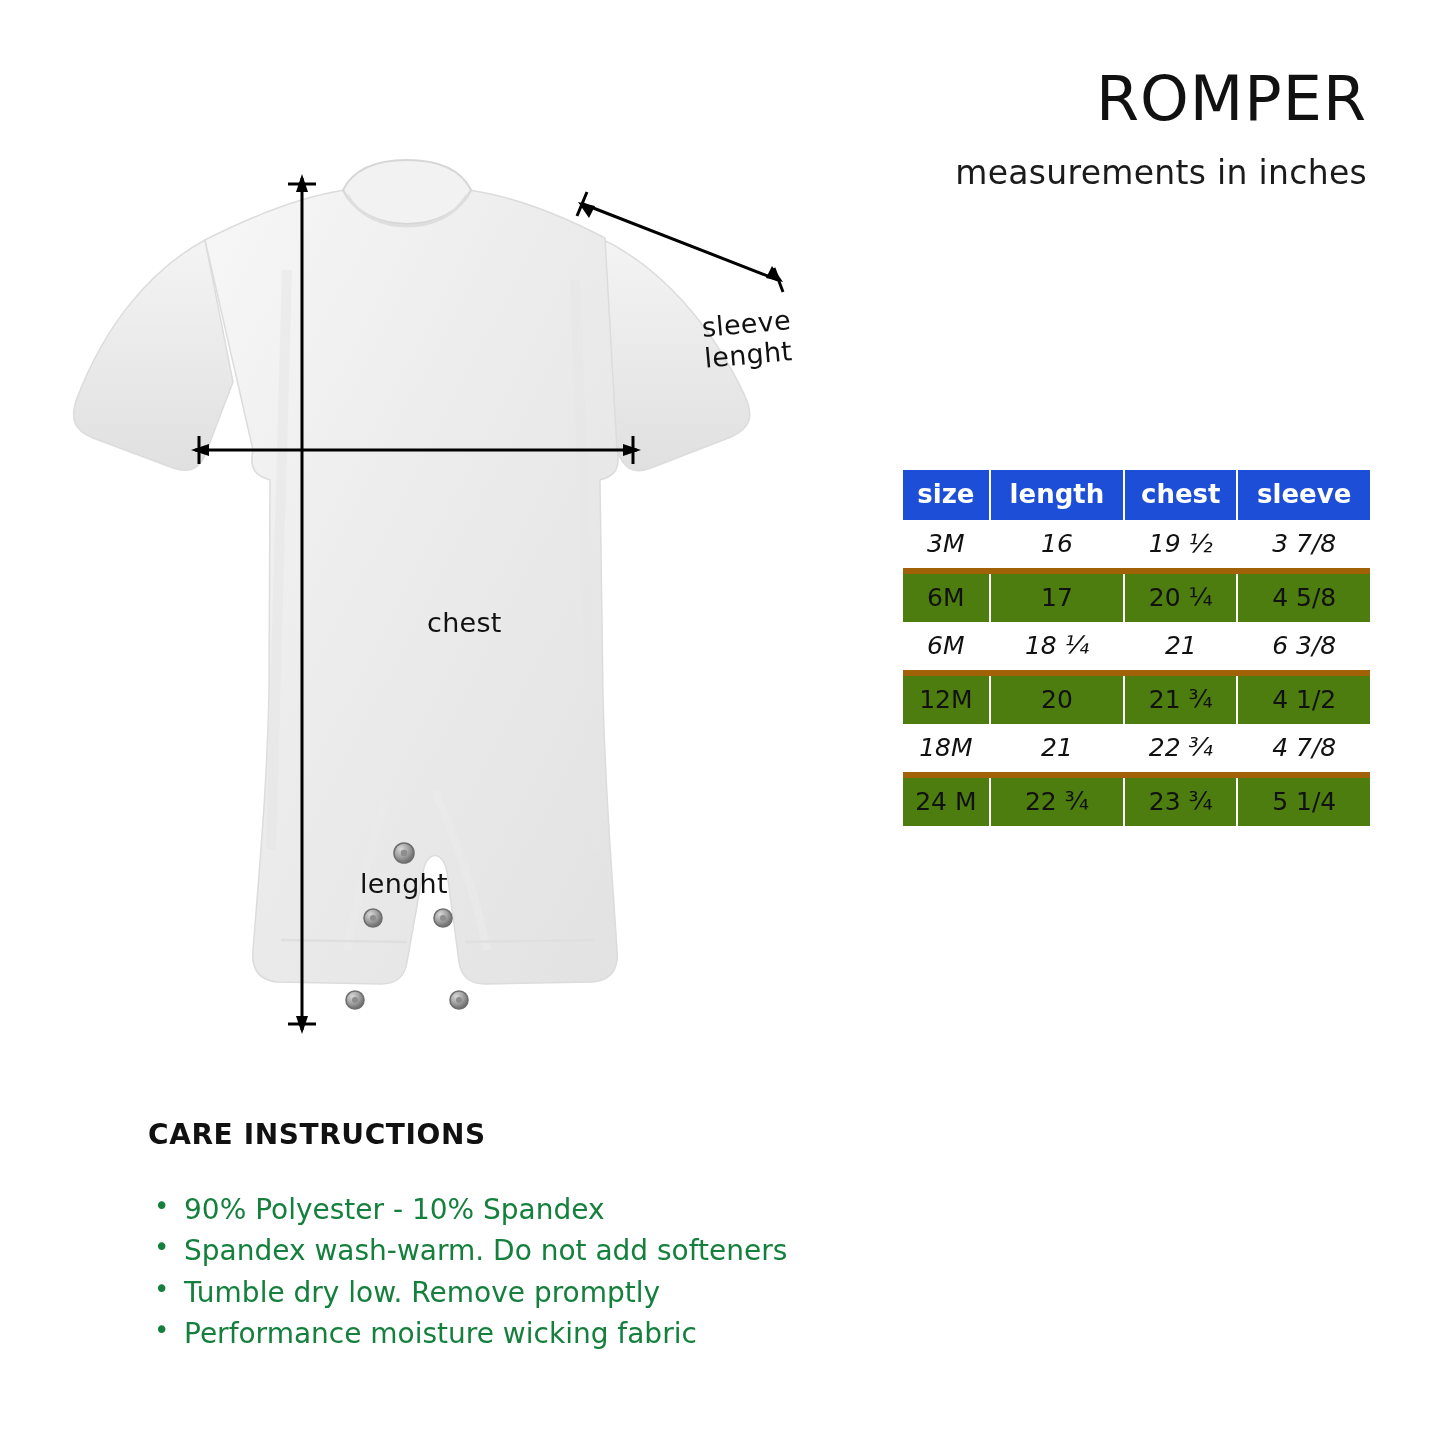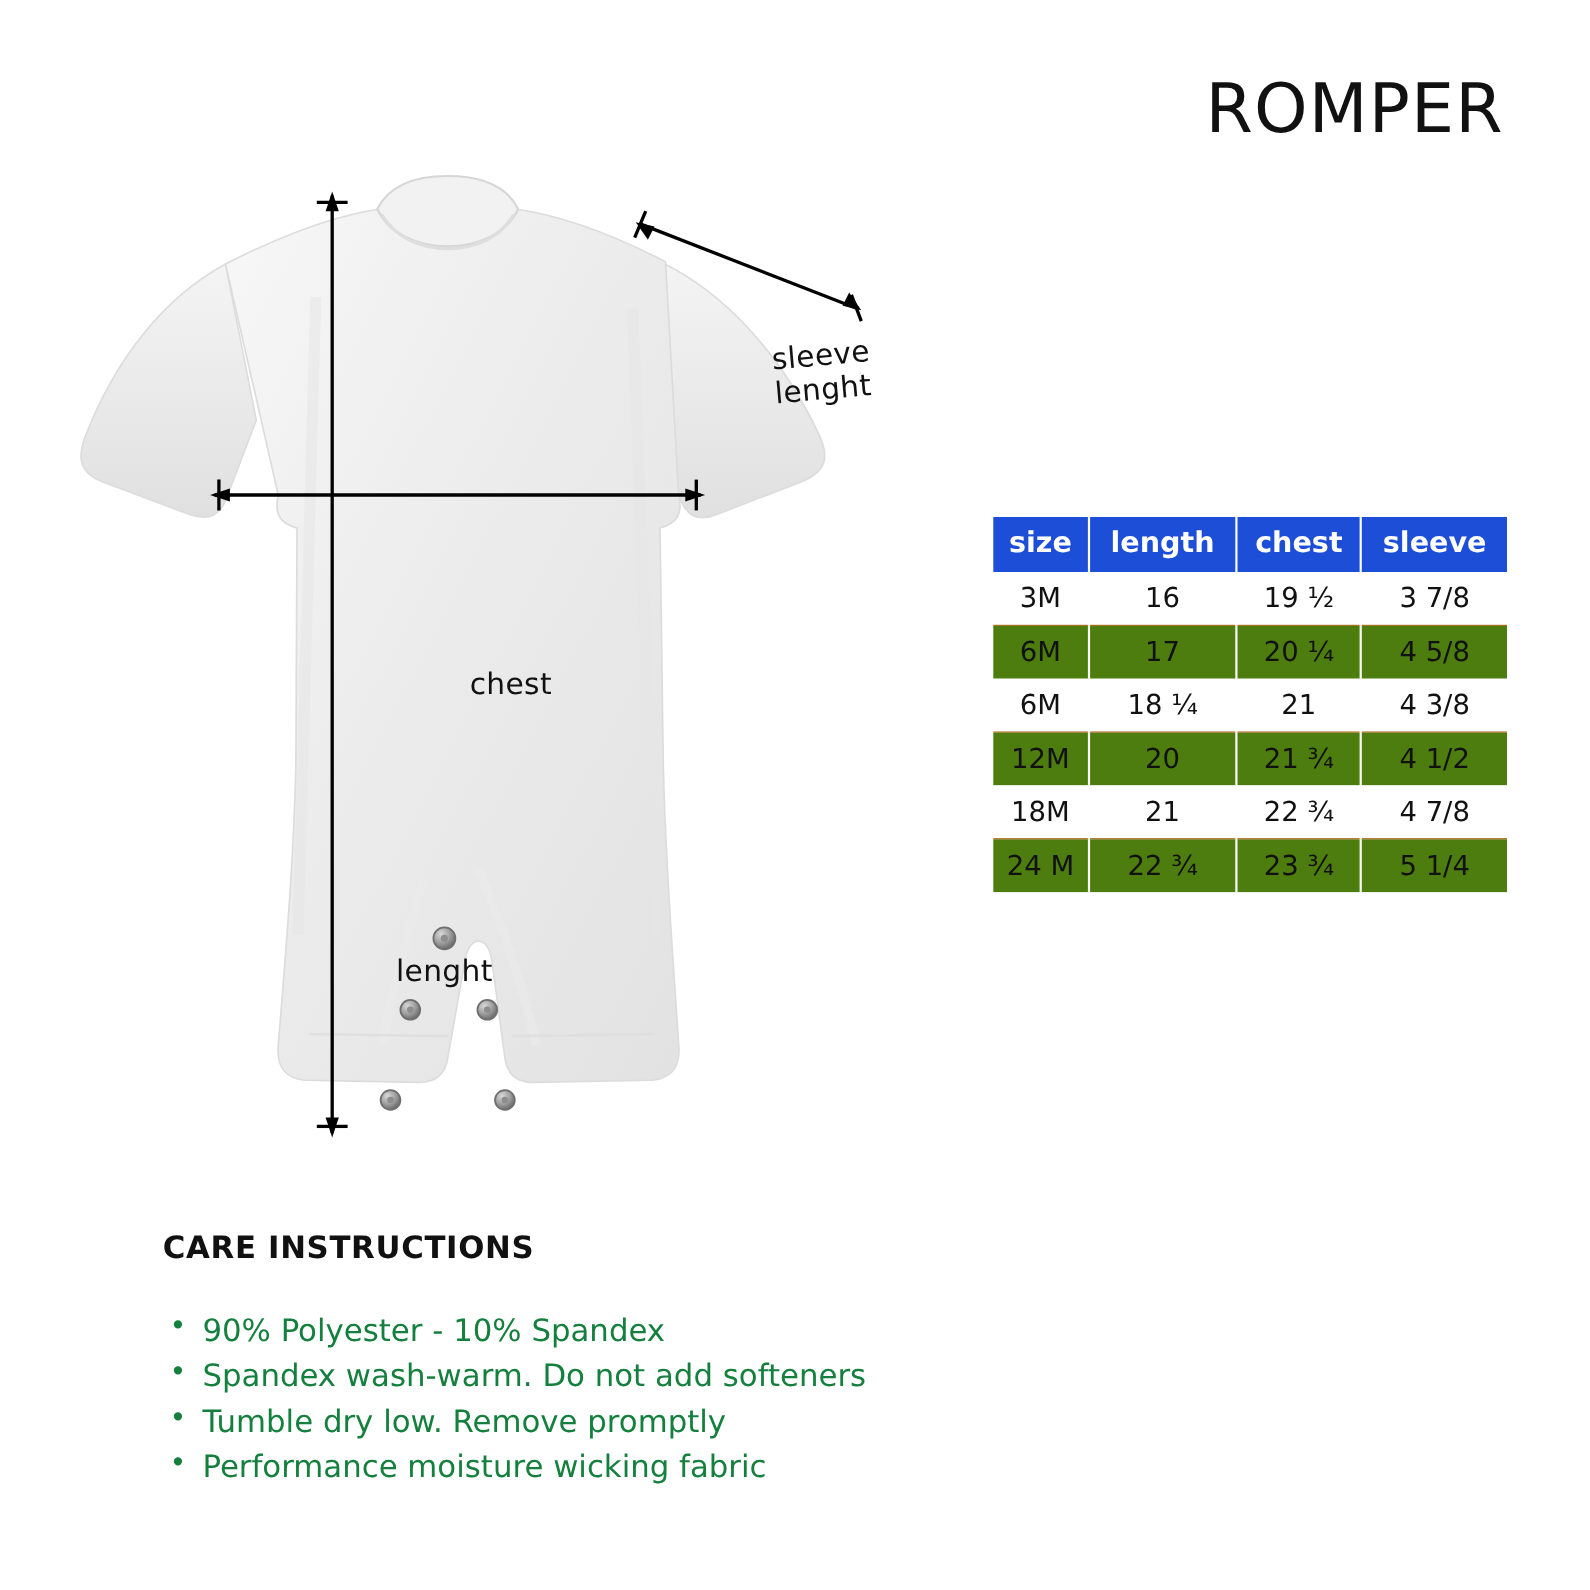--- a/index.html
+++ b/index.html
@@ -92,21 +92,21 @@
   table.size-table td {
     text-align: center;
     padding: 9px 0 10px 0;
     border-right: 2px solid #ffffff;
     color: #111;
     font-size: 25px;
   }
   table.size-table td:last-child { border-right: none; }
   table.size-table tr.row-light td { background: #ffffff; }
   table.size-table tr.row-dark td { background: #4d7c0f; }
-  table.size-table tr.row-light td { border-bottom: 1px solid #a16207; }
+  table.size-table tr.row-light td { border-bottom: 6px solid #a16207; font-style: italic; }
 
   
   .care-block {
     position: absolute;
     left: 148px;
     top: 1118px;
     width: 760px;
   }
   .care-heading {
     font-size: 28px;
@@ -133,20 +133,21 @@
     left: 6px;
     top: -2px;
     font-size: 26px;
   }
 </style>
 </head>
 <body>
 
 <div class="title-block">
   <h1 class="title">ROMPER</h1>
+  <p class="subtitle">measurements in inches</p>
 </div>
 
 <div class="garment-wrap">
   <svg class="garment-svg" width="810" height="900" viewBox="0 0 810 900" xmlns="http://www.w3.org/2000/svg">
     <defs>
       <linearGradient id="fabric" x1="0" y1="0" x2="1" y2="1">
         <stop offset="0%" stop-color="#f7f7f7"></stop>
         <stop offset="45%" stop-color="#ececec"></stop>
         <stop offset="100%" stop-color="#e2e2e2"></stop>
       </linearGradient>
@@ -255,21 +256,21 @@
       <tr class="row-dark">
         <td>6M</td>
         <td>17</td>
         <td>20 ¼</td>
         <td>4 5/8</td>
       </tr>
       <tr class="row-light">
         <td>6M</td>
         <td>18 ¼</td>
         <td>21</td>
-        <td>4 3/8</td>
+        <td>6 3/8</td>
       </tr>
       <tr class="row-dark">
         <td>12M</td>
         <td>20</td>
         <td>21 ¾</td>
         <td>4 1/2</td>
       </tr>
       <tr class="row-light">
         <td>18M</td>
         <td>21</td>

